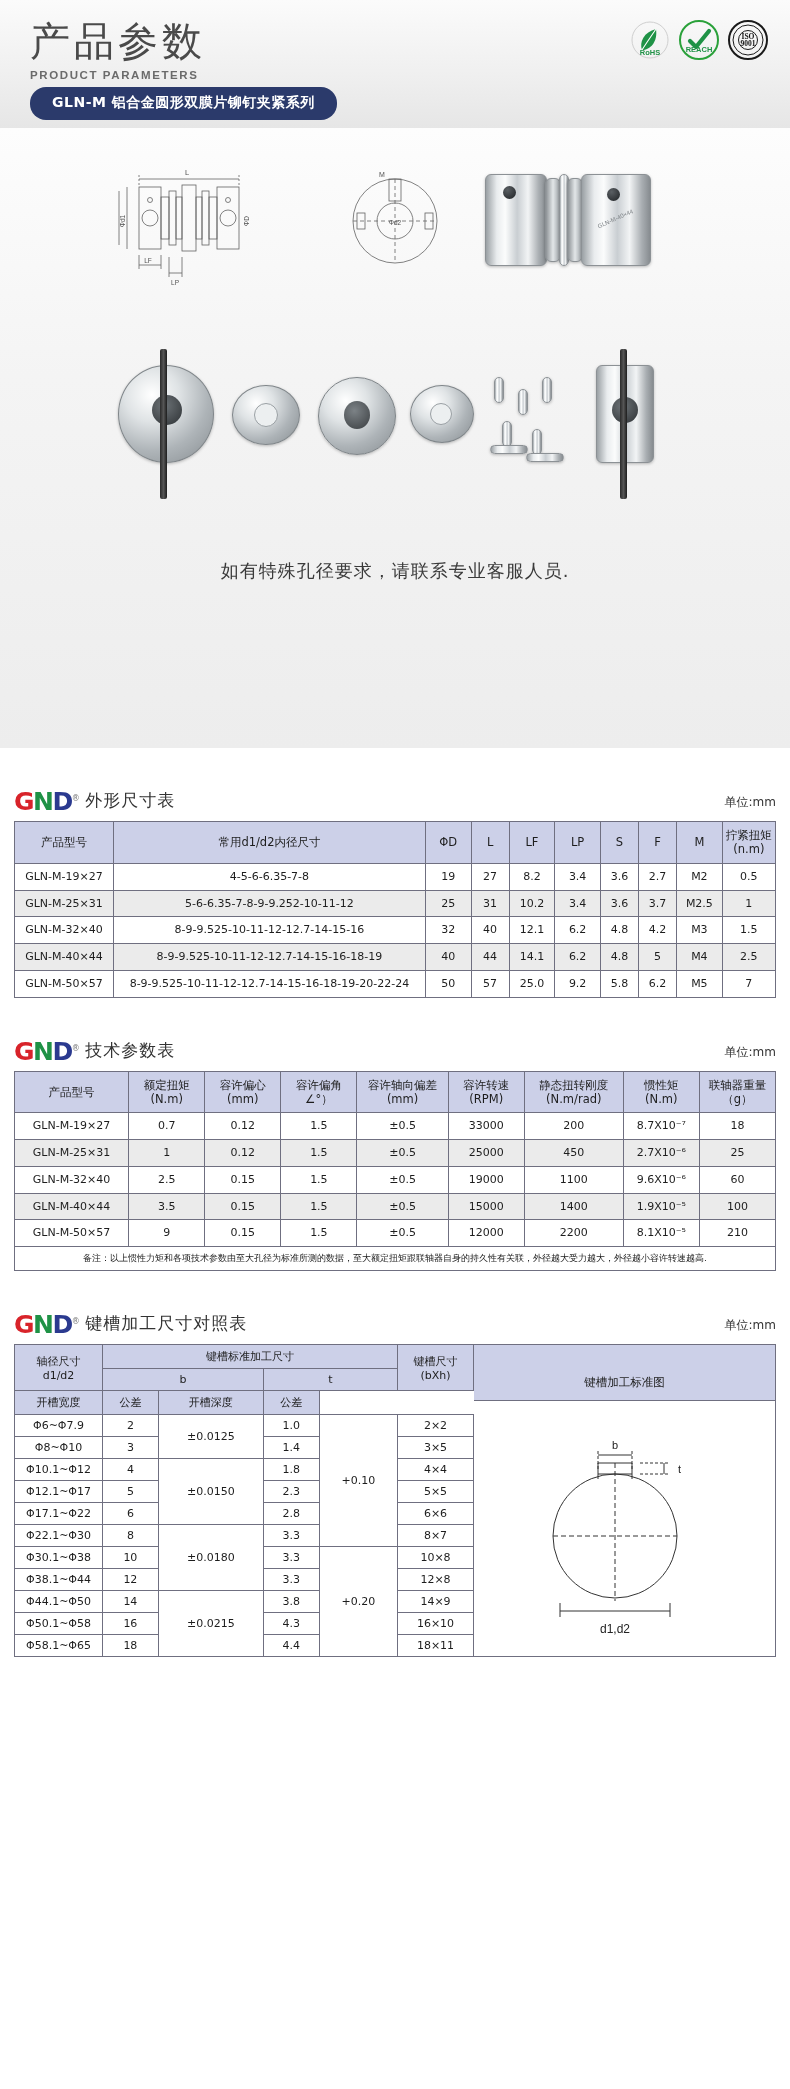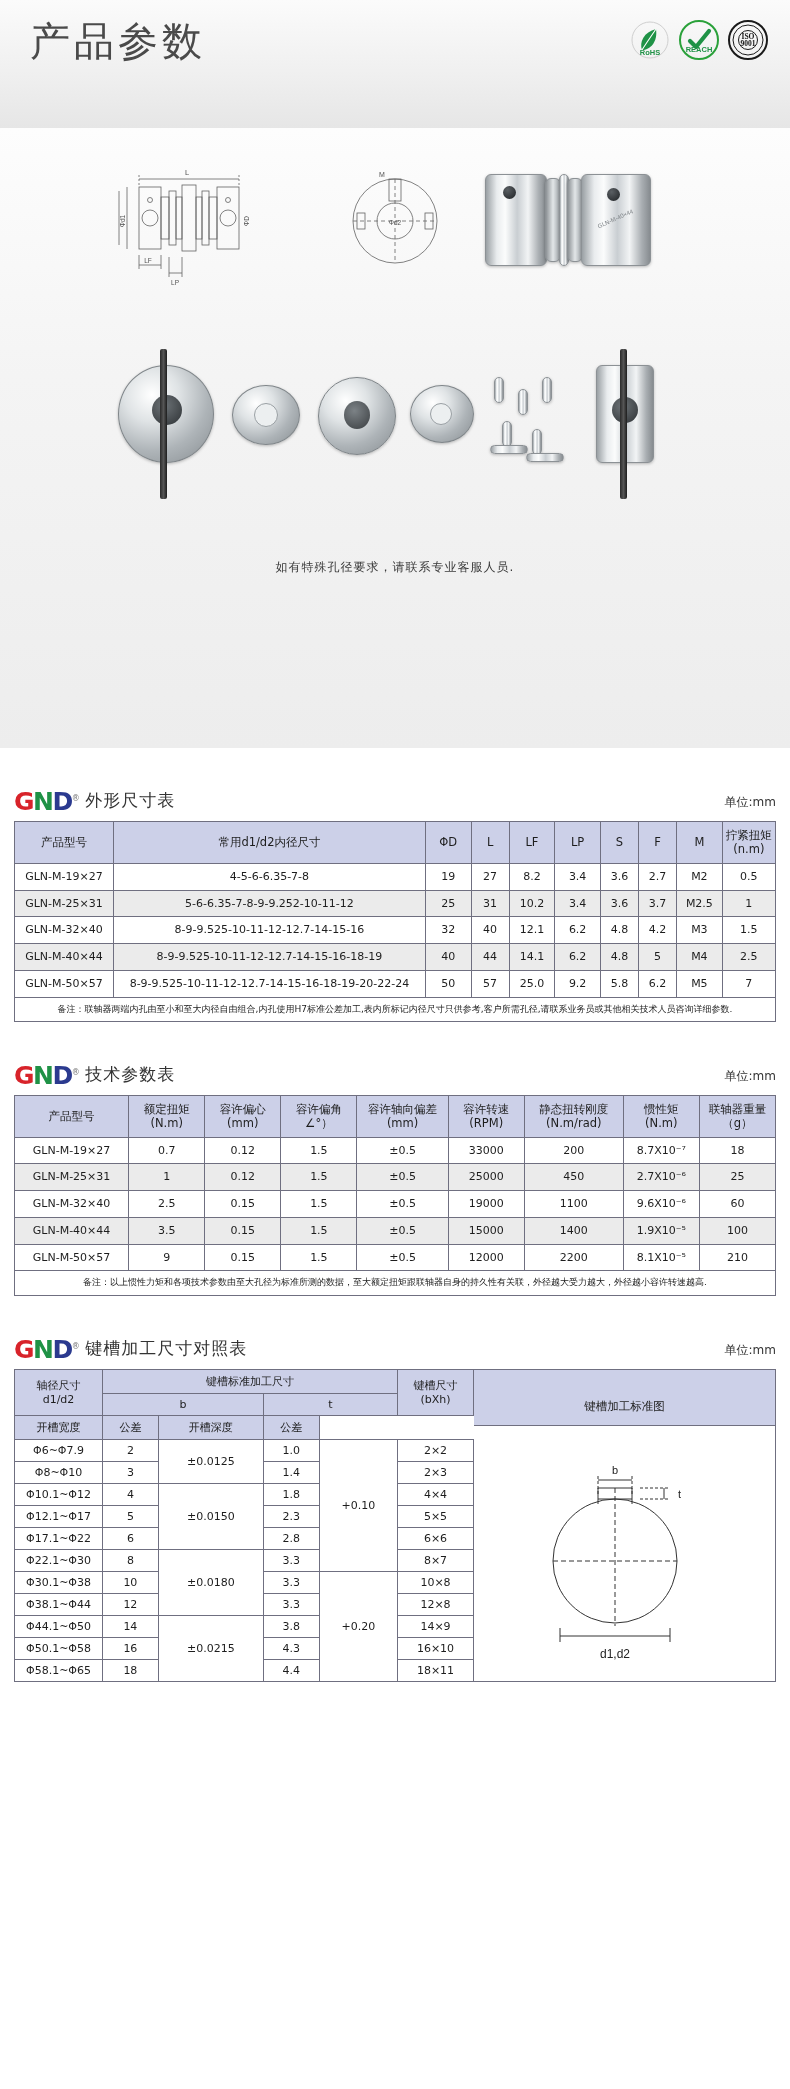--- a/index.html
+++ b/index.html
@@ -93,21 +93,21 @@
     position: relative;
     height: 230px;
     display: flex;
     align-items: center;
     justify-content: center;
     gap: 4px;
     padding: 0 26px;
   }
   .caption {
     text-align: center;
-    font-size: 12px;
+    font-size: 18px;
     color: #3a3a3a;
     letter-spacing: 1px;
     margin-top: 26px;
     font-family: "DejaVu Sans", "Liberation Sans", sans-serif;
   }
 
   
   .metal-cyl {
     border-radius: 6px;
     background: linear-gradient(90deg,#9aa0a4 0%, #e9ecee 18%, #fbfcfc 32%,
@@ -226,20 +226,21 @@
     display: flex; align-items: center; justify-content: center;
   }
   .keyway-svg-wrap { display:flex; align-items:center; justify-content:center; padding-top: 10px; }
   .footer-space { height: 40px; }
 </style>
 </head>
 <body>
 
 <div class="header">
   <div class="title-cn">产品参数</div>
+  <div class="title-en">PRODUCT  PARAMETERS</div>
 
   <div class="cert-row">
     <div class="cert cert-rohs">
       <svg width="40" height="40" viewBox="0 0 40 40">
         <circle cx="20" cy="20" r="18" fill="none" stroke="#cfcfcf" stroke-width="1"></circle>
         <path d="M26 9 C14 12 9 22 12 30 C20 30 28 22 26 9 Z" fill="#1f9246"></path>
         <path d="M26 9 C20 18 15 25 12 30" stroke="#ffffff" stroke-width="1.1" fill="none"></path>
         <text x="20" y="35" text-anchor="middle" font-size="7.5" font-weight="bold" fill="#1f9246" font-family="Liberation Sans, sans-serif">RoHS</text>
       </svg>
     </div>
@@ -252,20 +253,23 @@
     <div class="cert cert-iso">
       <svg width="36" height="36" viewBox="0 0 36 36">
         <circle cx="18" cy="18" r="15" fill="none" stroke="#1a1a1a" stroke-width="1"></circle>
         <circle cx="18" cy="18" r="9.5" fill="none" stroke="#1a1a1a" stroke-width="1"></circle>
         <text x="18" y="17" text-anchor="middle" font-size="7.5" font-weight="bold" fill="#111" font-family="Liberation Serif, serif">ISO</text>
         <text x="18" y="24" text-anchor="middle" font-size="7.5" font-weight="bold" fill="#111" font-family="Liberation Serif, serif">9001</text>
       </svg>
     </div>
   </div>
 
+  <div class="series-banner-wrap">
+    <div class="series-banner">GLN-M 铝合金圆形双膜片铆钉夹紧系列</div>
+  </div>
 </div>
 
 <div class="product-area">
 
   <div class="drawing-row">
 
     <svg class="tech-drawing" width="200" height="150" viewBox="0 0 200 150">
       <g stroke="#555" fill="none" stroke-width=".8">
         <rect x="30" y="42" width="22" height="62"></rect>
         <rect x="52" y="52" width="8" height="42"></rect>
@@ -459,23 +463,20 @@
           <td class="leftcell">8-9-9.525-10-11-12-12.7-14-15-16-18-19-20-22-24</td>
           <td>50</td>
           <td>57</td>
           <td>25.0</td>
           <td>9.2</td>
           <td>5.8</td>
           <td>6.2</td>
           <td>M5</td>
           <td>7</td>
         </tr>
-        <tr class="note-row">
-          <td colspan="10">备注：联轴器两端内孔由至小和至大内径自由组合,内孔使用H7标准公差加工,表内所标记内径尺寸只供参考,客户所需孔径,请联系业务员或其他相关技术人员咨询详细参数.</td>
-        </tr>
       </tbody>
   </table>
 </div>
 
 <div class="section">
   <div class="section-head">
     <div class="section-title-wrap">
       <span class="gnd-logo"><span class="gnd-g">G</span><span class="gnd-n">N</span><span class="gnd-d">D</span><span class="gnd-reg">®</span></span>
       <span class="section-title">技术参数表</span>
     </div>
@@ -625,21 +626,21 @@
             <td>2</td>
             <td rowspan="2">±0.0125</td>
             <td>1.0</td>
             <td rowspan="6">+0.10</td>
             <td>2×2</td>
           </tr>
           <tr>
             <td>Φ8~Φ10</td>
             <td>3</td>
             <td>1.4</td>
-            <td>2×3</td>
+            <td>3×5</td>
           </tr>
           <tr>
             <td>Φ10.1~Φ12</td>
             <td>4</td>
             <td rowspan="3">±0.0150</td>
             <td>1.8</td>
             <td>4×4</td>
           </tr>
           <tr>
             <td>Φ12.1~Φ17</td>

